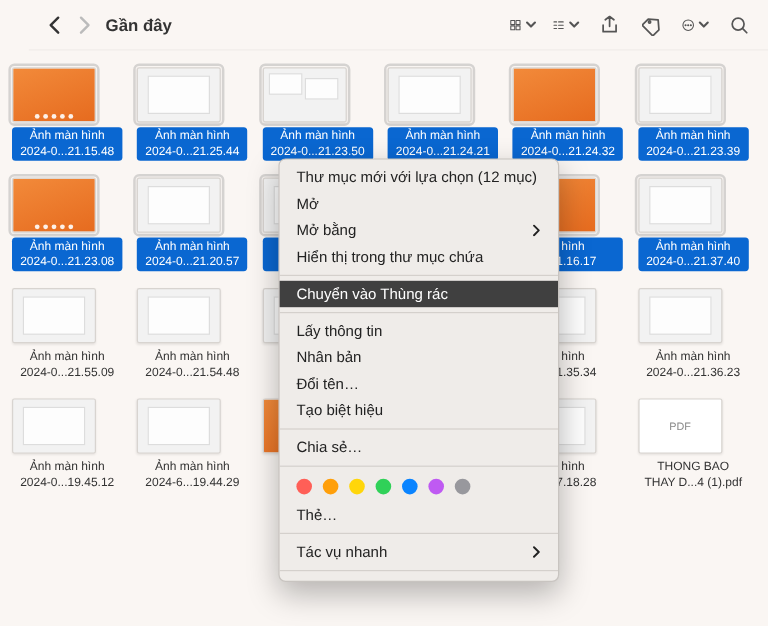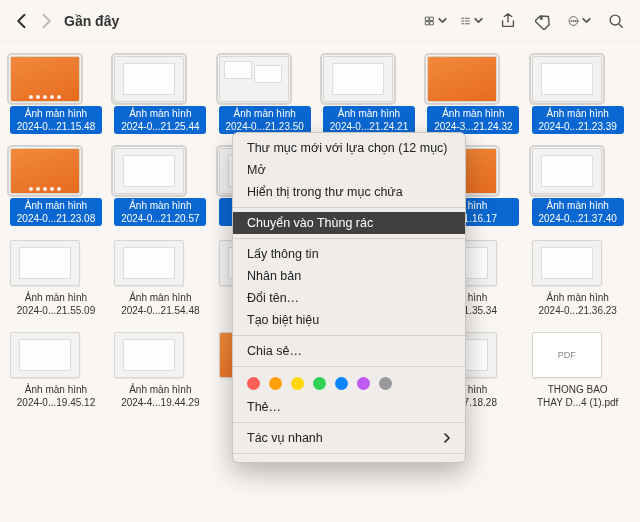--- a/index.html
+++ b/index.html
@@ -1,18 +1,18 @@
 <!DOCTYPE html>
 <html><head>
 <meta charset="utf-8">
 <style>
 * { margin: 0; padding: 0; box-sizing: border-box; font-family: -apple-system, "SF Pro", "Helvetica Neue", Arial, sans-serif; }
 body { width: 640px; height: 522px; background: #faf6f3; overflow: hidden; position: relative; }
 
-.toolbar { height: 42px; display: flex; align-items: center; padding: 0 12px; gap: 4px; border-bottom: 1px solid rgba(0,0,0,0.04); }
+.toolbar { height: 42px; display: flex; align-items: center; padding: 0 12px; gap: 4px; border-bottom: 1px solid rgba(0,0,0,0.04); margin-left: 24px; }
 .nav-arrow { width: 20px; height: 20px; display: flex; align-items: center; justify-content: center; color: #333; cursor: default; }
 .nav-arrow.disabled { color: #bbb; }
 .title { font-size: 14px; font-weight: 600; color: #333; margin-left: 4px; }
 .spacer { flex: 1; }
 .tb-icon { width: 24px; height: 24px; display: flex; align-items: center; justify-content: center; color: #555; margin-left: 8px; }
 .tb-icon svg { width: 18px; height: 18px; }
 .chev-sm { width: 8px; height: 8px; margin-left: 2px; }
 
 .content { padding: 14px 10px; display: grid; grid-template-columns: repeat(6, 1fr); gap: 14px 6px; }
 .item { display: flex; flex-direction: column; width: 96px; }
@@ -147,21 +147,21 @@
       </div>
       <div class="label selected">
         <span class="l1">Ảnh màn hình</span>
         <span class="l2">2024-0...21.24.21</span>
       </div>
     </div>
     <div class="item">
       <div class="thumb selected thumb-orange"></div>
       <div class="label selected">
         <span class="l1">Ảnh màn hình</span>
-        <span class="l2">2024-3...21.24.32</span>
+        <span class="l2">2024-0...21.24.32</span>
       </div>
     </div>
     <div class="item">
       <div class="thumb selected thumb-win">
         <div class="thumb-mini" style="left:8px;top:6px;width:52px;height:32px;"></div>
       </div>
       <div class="label selected">
         <span class="l1">Ảnh màn hình</span>
         <span class="l2">2024-0...21.23.39</span>
       </div>
@@ -286,21 +286,21 @@
         <span class="l1">Ảnh màn hình</span>
         <span class="l2">2024-0...19.45.12</span>
       </div>
     </div>
     <div class="item">
       <div class="thumb thumb-win">
         <div class="thumb-mini" style="left:8px;top:6px;width:52px;height:32px;"></div>
       </div>
       <div class="label">
         <span class="l1">Ảnh màn hình</span>
-        <span class="l2">2024-4...19.44.29</span>
+        <span class="l2">2024-6...19.44.29</span>
       </div>
     </div>
     <div class="item">
       <div class="thumb thumb-orange"></div>
       <div class="label">
         <span class="l1">n hình</span>
         <span class="l2">...19.32.51</span>
       </div>
     </div>
     <div class="item">
@@ -329,20 +329,26 @@
       </div>
     </div>
   </div>
 
 <div class="ctx-menu">
   <div class="ctx-item">
       <span>Thư mục mới với lựa chọn (12 mục)</span>
     </div>
   <div class="ctx-item">
       <span>Mở</span>
+    </div>
+  <div class="ctx-item">
+      <span>Mở bằng</span>
+      <svg width="8" height="10" viewBox="0 0 8 10">
+        <path d="M2 1l4 4-4 4"></path>
+      </svg>
     </div>
   <div class="ctx-item">
       <span>Hiển thị trong thư mục chứa</span>
     </div>
   <div class="ctx-sep"></div>
   <div class="ctx-item hover">
       <span>Chuyển vào Thùng rác</span>
     </div>
   <div class="ctx-sep"></div>
   <div class="ctx-item">

